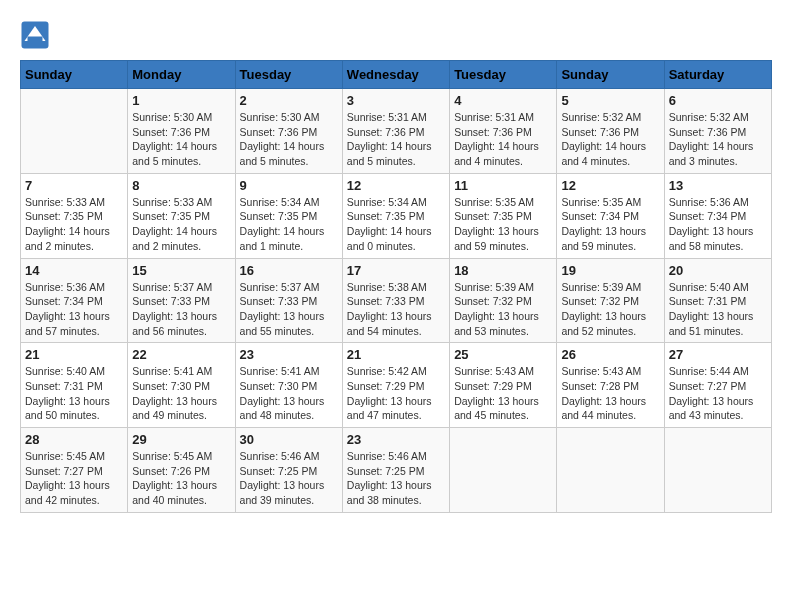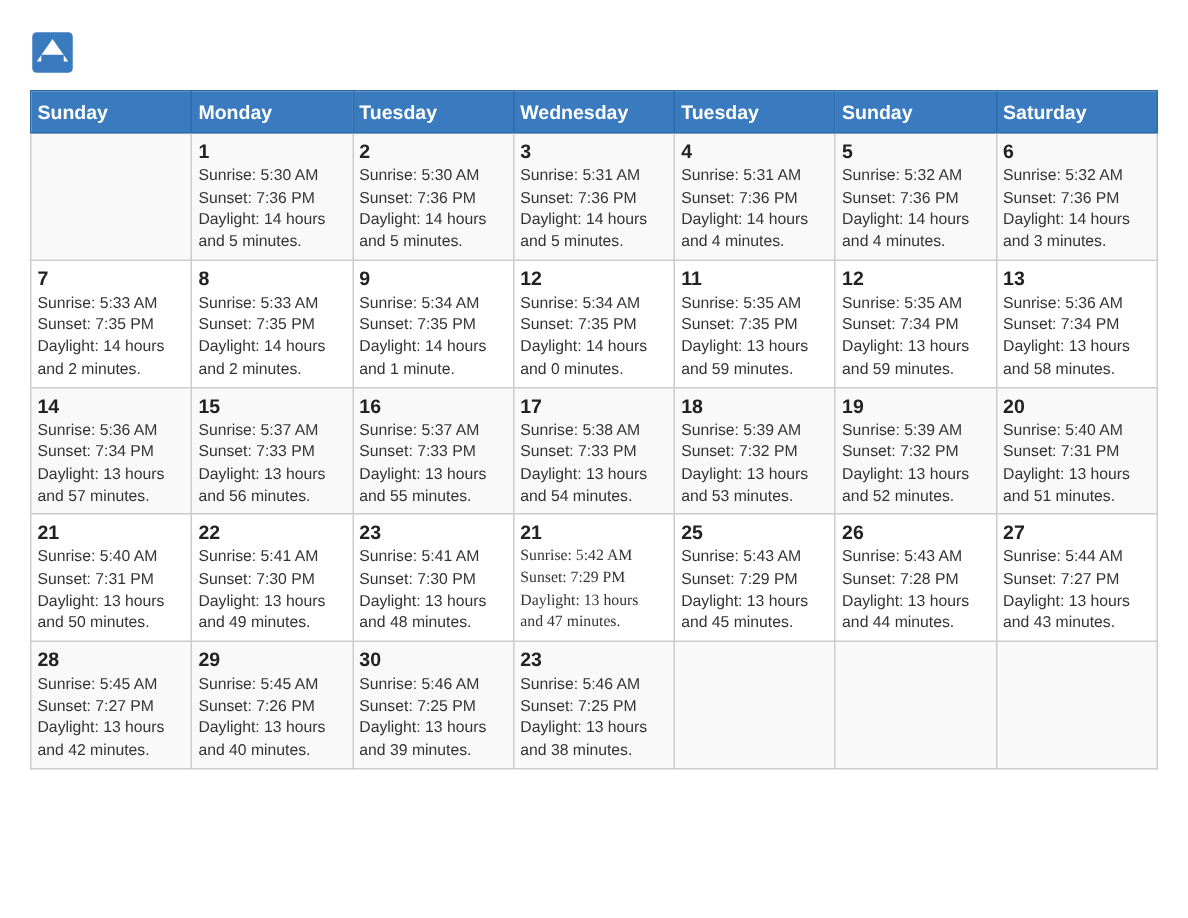--- a/index.html
+++ b/index.html
@@ -46,21 +46,21 @@
       font-size: 16px;
       color: #444;
     }
     table {
       width: 100%;
       border-collapse: collapse;
       font-size: 11px;
     }
     thead tr th {
       background-color: #3a7abf;
-      color: #ffffff;
+      color: #000000;
       padding: 6px 4px;
       text-align: left;
       font-size: 13px;
       font-weight: bold;
       border: 1px solid #2e6aa8;
     }
     tbody tr td {
       border: 1px solid #ccc;
       padding: 4px 4px;
       vertical-align: top;
@@ -281,21 +281,21 @@
         </td>
         <td>
           <span class="day-num">23</span>
           <div class="cell-text" style="white-space: pre-line;">Sunrise: 5:41 AM
 Sunset: 7:30 PM
 Daylight: 13 hours
 and 48 minutes.</div>
         </td>
         <td>
           <span class="day-num">21</span>
-          <div class="cell-text" style="white-space: pre-line; font-family: Liberation Serif, serif;">Sunrise: 5:42 AM
+          <div class="cell-text" style="white-space: pre-line;">Sunrise: 5:42 AM
 Sunset: 7:29 PM
 Daylight: 13 hours
 and 47 minutes.</div>
         </td>
         <td>
           <span class="day-num">25</span>
           <div class="cell-text" style="white-space: pre-line;">Sunrise: 5:43 AM
 Sunset: 7:29 PM
 Daylight: 13 hours
 and 45 minutes.</div>

